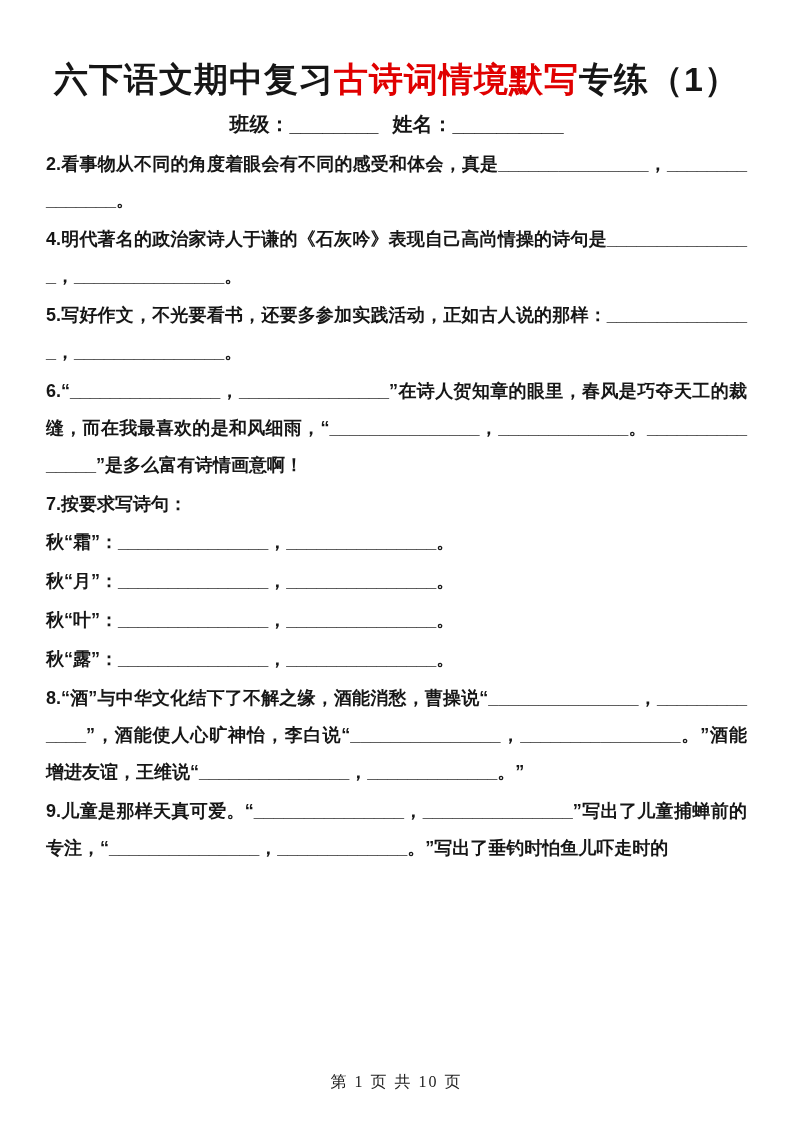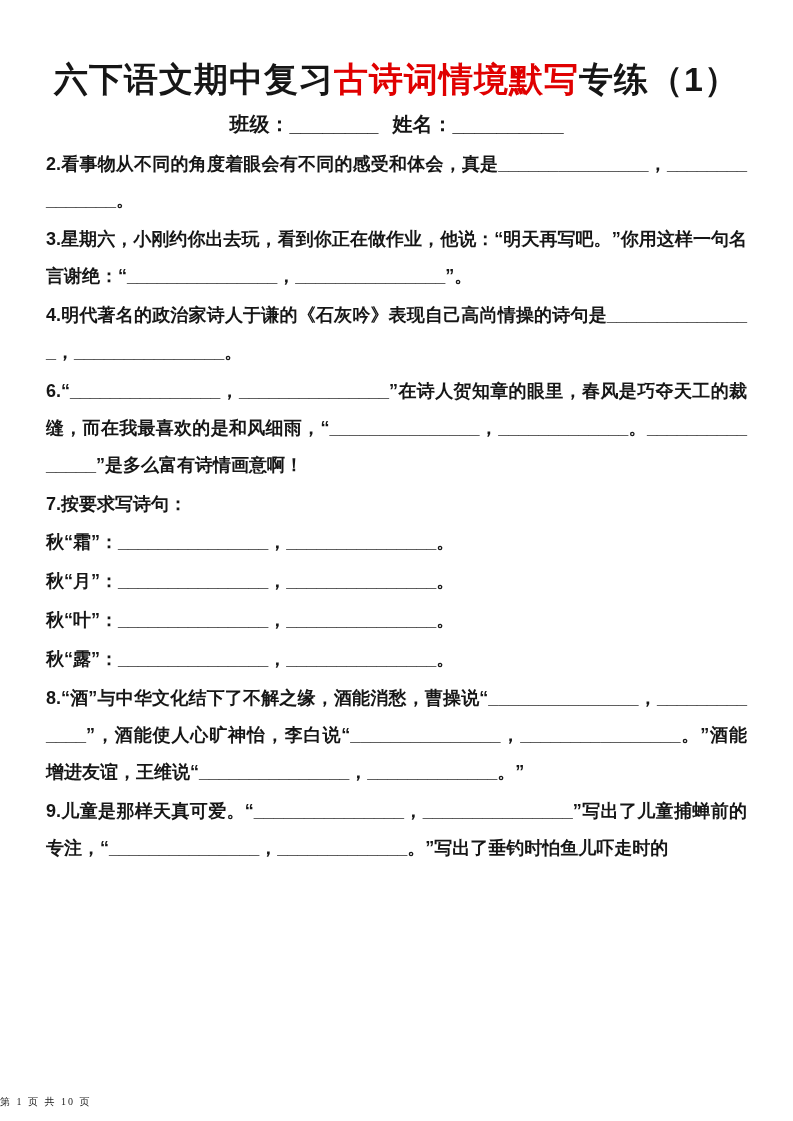--- a/index.html
+++ b/index.html
@@ -45,40 +45,41 @@
     font-weight: 700;
     line-height: 2.05;
     margin: 0 0 2px 0;
     text-align: justify;
     word-break: break-all;
   }
   .footer {
     position: absolute;
     left: 0;
     right: 0;
-    bottom: 20px;
+    bottom: 36px;
+    text-align: center;
     font-family: "Liberation Serif", "DejaVu Serif", serif;
     font-weight: 400;
-    font-size: 10px;
+    font-size: 16px;
     color: #222;
     letter-spacing: 2px;
   }
 </style>
 </head>
 <body>
 
 <div class="page">
 
   <h1 class="title"><span>六下语文期中复习</span><span class="red">古诗词情境默写</span><span>专练（1）</span></h1>
 
   <div class="meta"><span class="lbl">班级：</span><span class="blank">________</span><span class="lbl">姓名：</span><span class="blank">__________</span></div>
 
   <p class="q">2.看事物从不同的角度着眼会有不同的感受和体会，真是_______________，_______________。</p>
-  <p class="q">3.星期六，小刚约你出去玩，看到你正在做作业，他说：“明天再写吧。”你用这样一句名言谢绝：“_______________，_______________”。</p>
   <p class="q">4.明代著名的政治家诗人于谦的《石灰吟》表现自己高尚情操的诗句是_______________，_______________。</p>
+  <p class="q">5.写好作文，不光要看书，还要多参加实践活动，正如古人说的那样：_______________，_______________。</p>
   <p class="q">6.“_______________，_______________”在诗人贺知章的眼里，春风是巧夺天工的裁缝，而在我最喜欢的是和风细雨，“_______________，_____________。_______________”是多么富有诗情画意啊！</p>
 
   <p class="q">7.按要求写诗句：</p>
   <p class="q">秋“霜”：_______________，_______________。</p>
   <p class="q">秋“月”：_______________，_______________。</p>
   <p class="q">秋“叶”：_______________，_______________。</p>
   <p class="q">秋“露”：_______________，_______________。</p>
 
   <p class="q">8.“酒”与中华文化结下了不解之缘，酒能消愁，曹操说“_______________，_____________”，酒能使人心旷神怡，李白说“_______________，________________。”酒能增进友谊，王维说“_______________，_____________。”</p>
   <p class="q">9.儿童是那样天真可爱。“_______________，_______________”写出了儿童捕蝉前的专注，“_______________，_____________。”写出了垂钓时怕鱼儿吓走时的</p>

